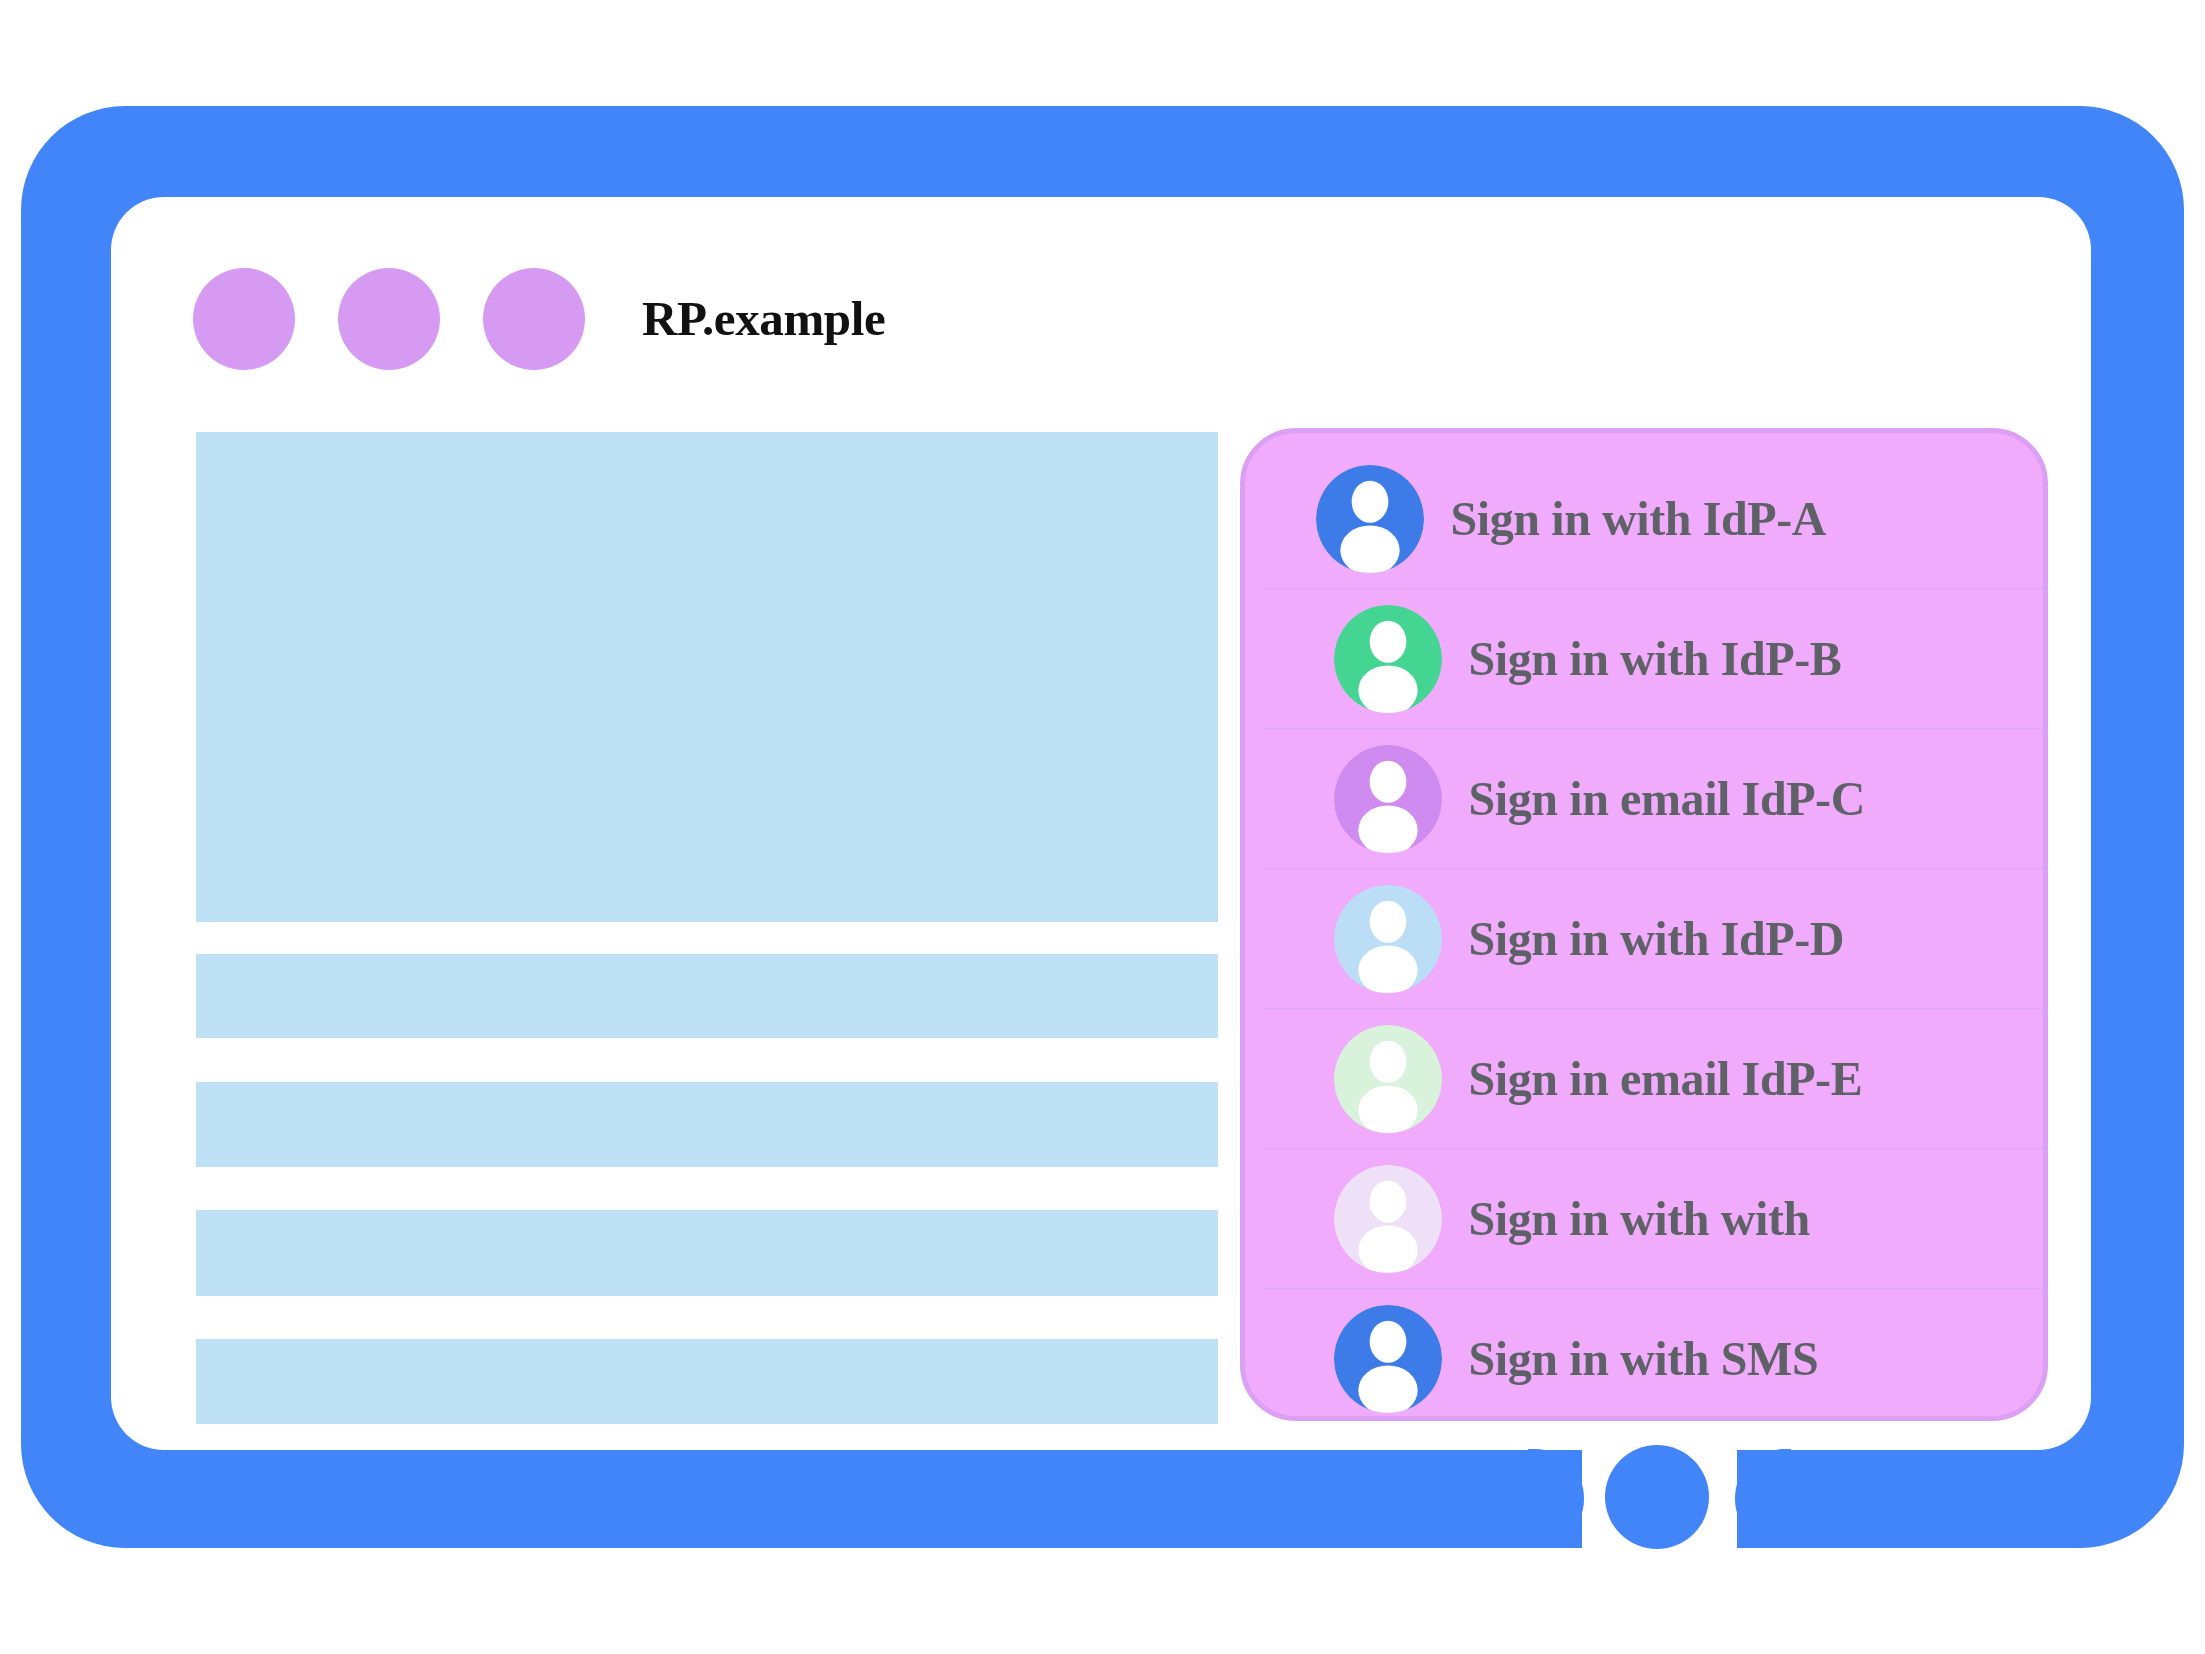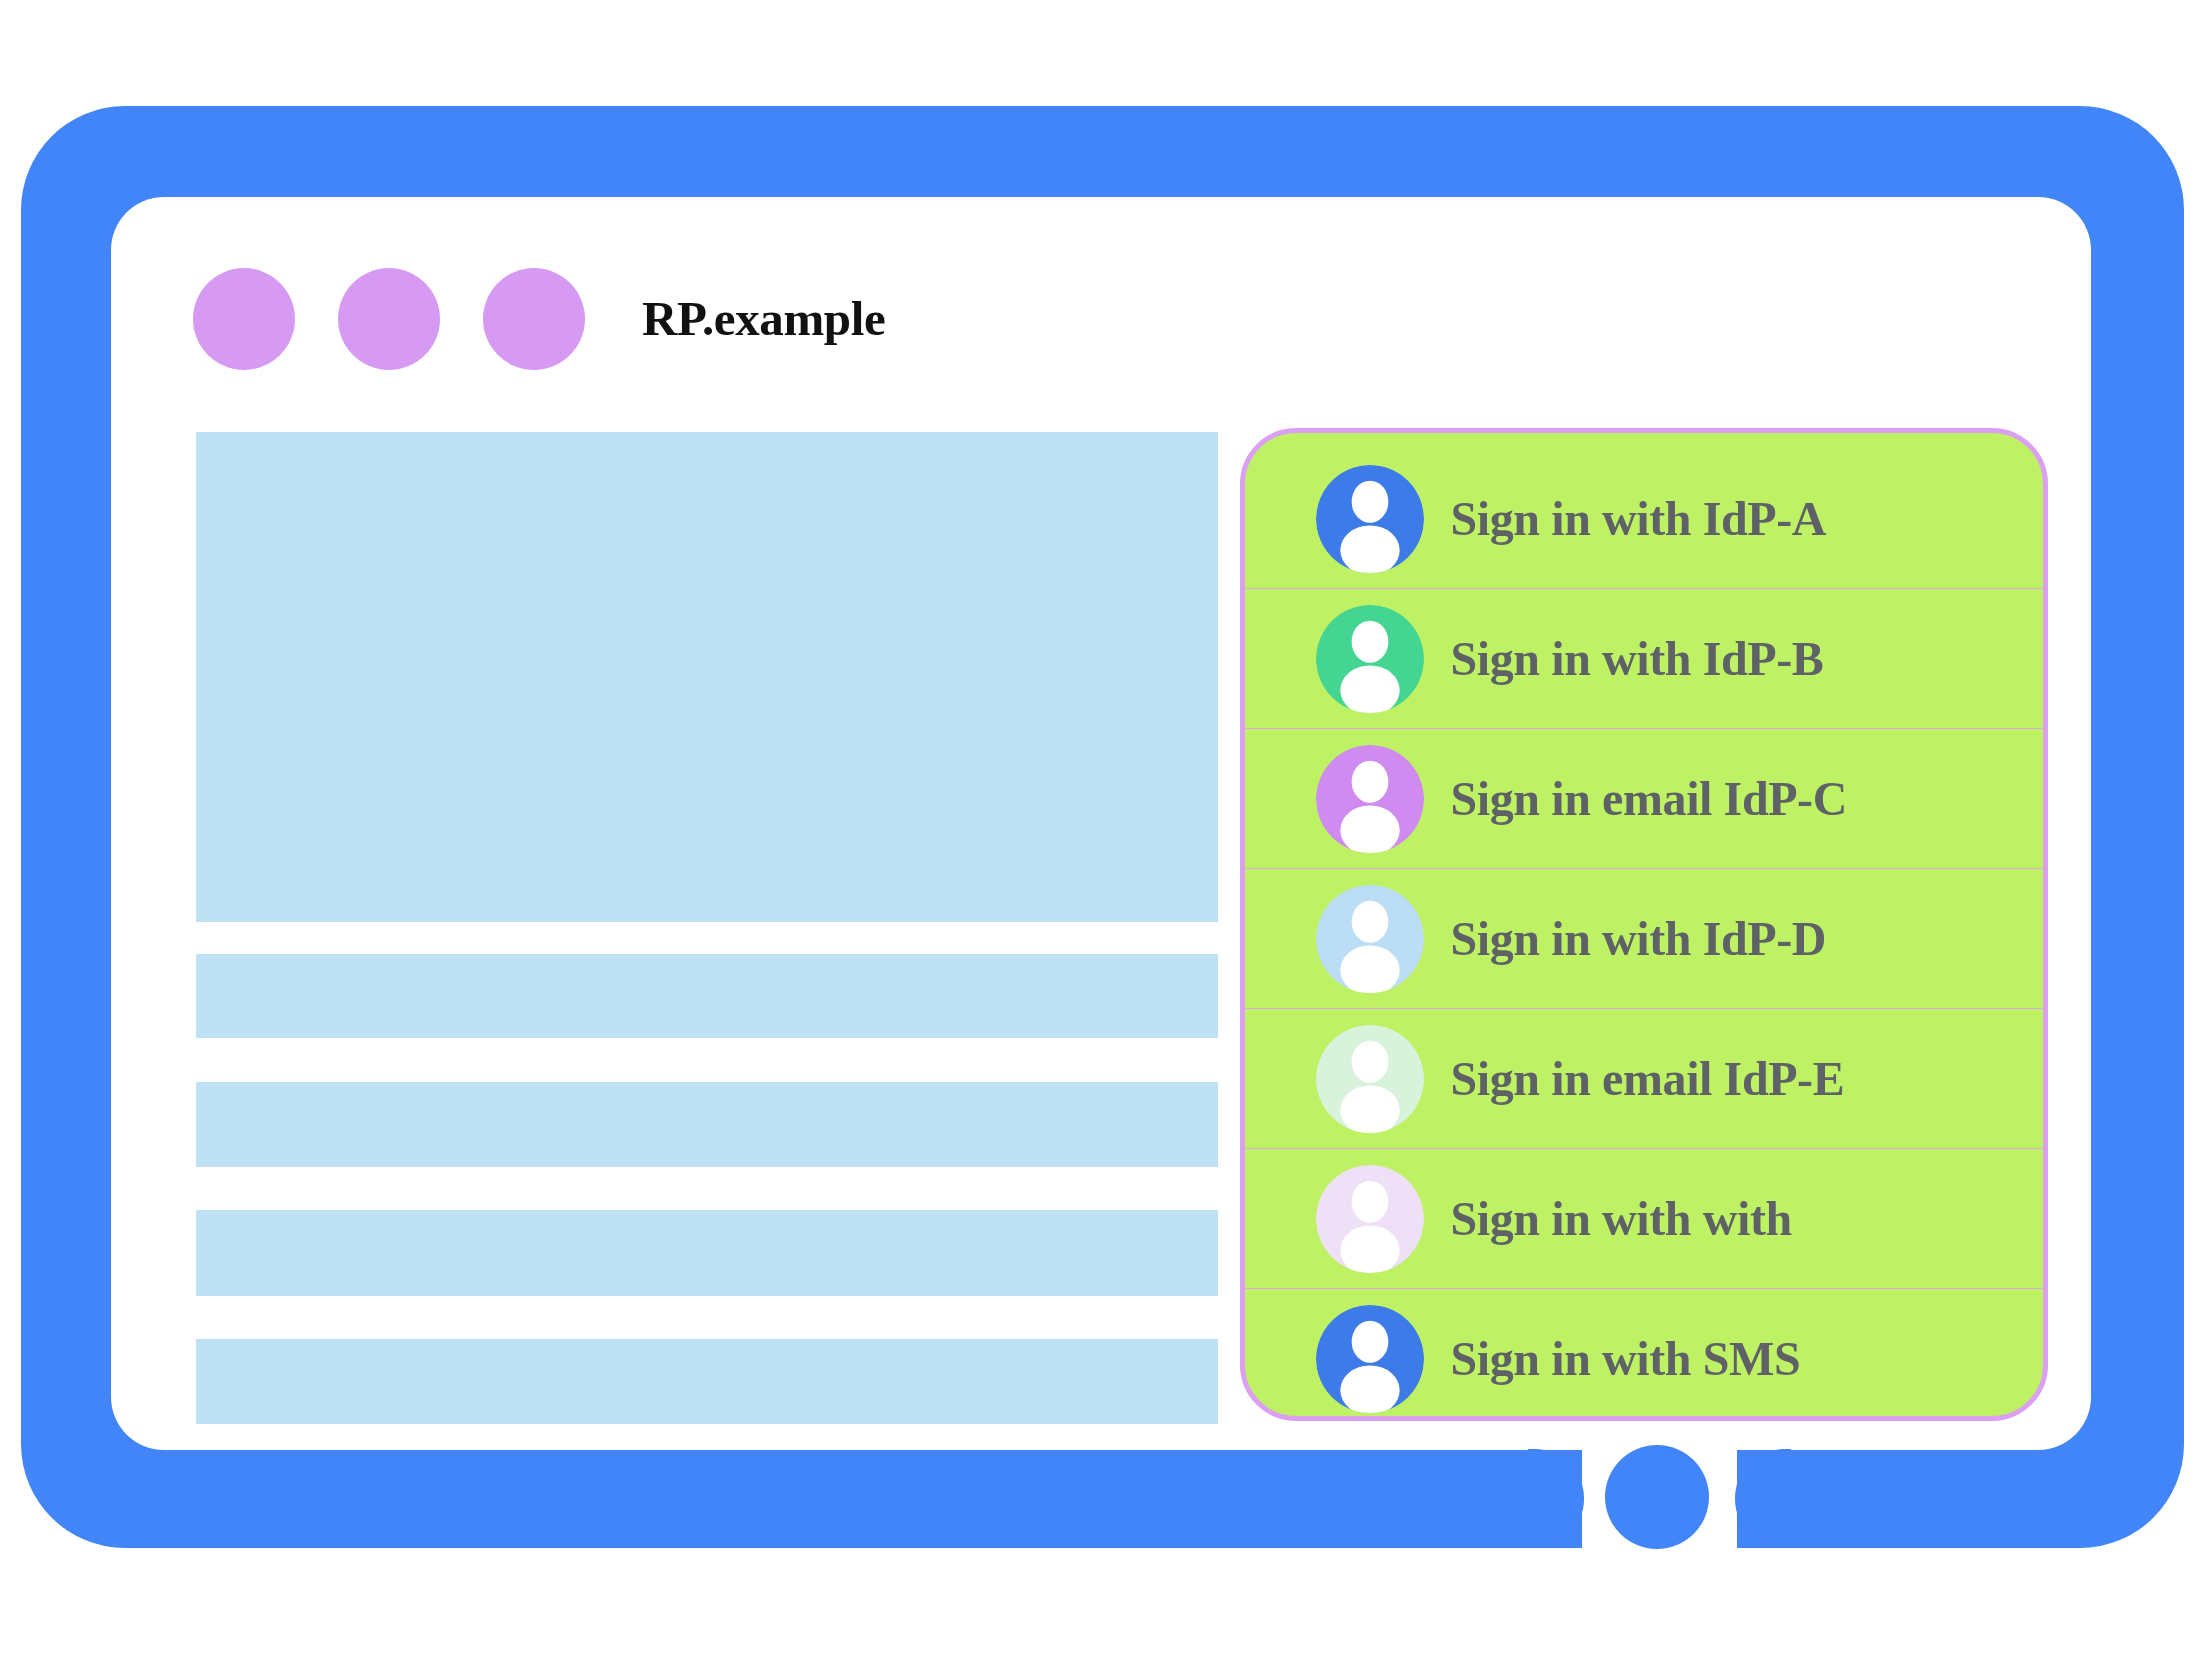--- a/index.html
+++ b/index.html
@@ -67,33 +67,34 @@
   .ph-l2{top:1082px;height:85px;}
   .ph-l3{top:1210px;height:86px;}
   .ph-l4{top:1339px;height:85px;}
   
   .signin-panel{
     position:absolute;left:1240px;top:428px;
     width:808px;height:993px;
     box-sizing:border-box;
     border:5.3px solid var(--panel_border_pink);
     border-radius:56px;
-    background:#bef264;
+    background:#f0abfc;
     padding-top:16px;
     display:flex;flex-direction:column;
     overflow:hidden;
   }
   .signin-row{
     height:139px;flex:0 0 139px;
     display:flex;align-items:center;
     padding-left:71px;
     cursor:pointer;
   }
   .signin-row + .signin-row{
     border-top:1.8px solid var(--panel_divider_pink);
+    margin-left:18px;
   }
   .avatar{
     width:108px;height:108px;flex:0 0 108px;
     margin-right:26.5px;
     display:block;
   }
   .row-label{
     font-size:48px;font-weight:600;
     color:var(--label_gray);
     letter-spacing:-0.4px;

